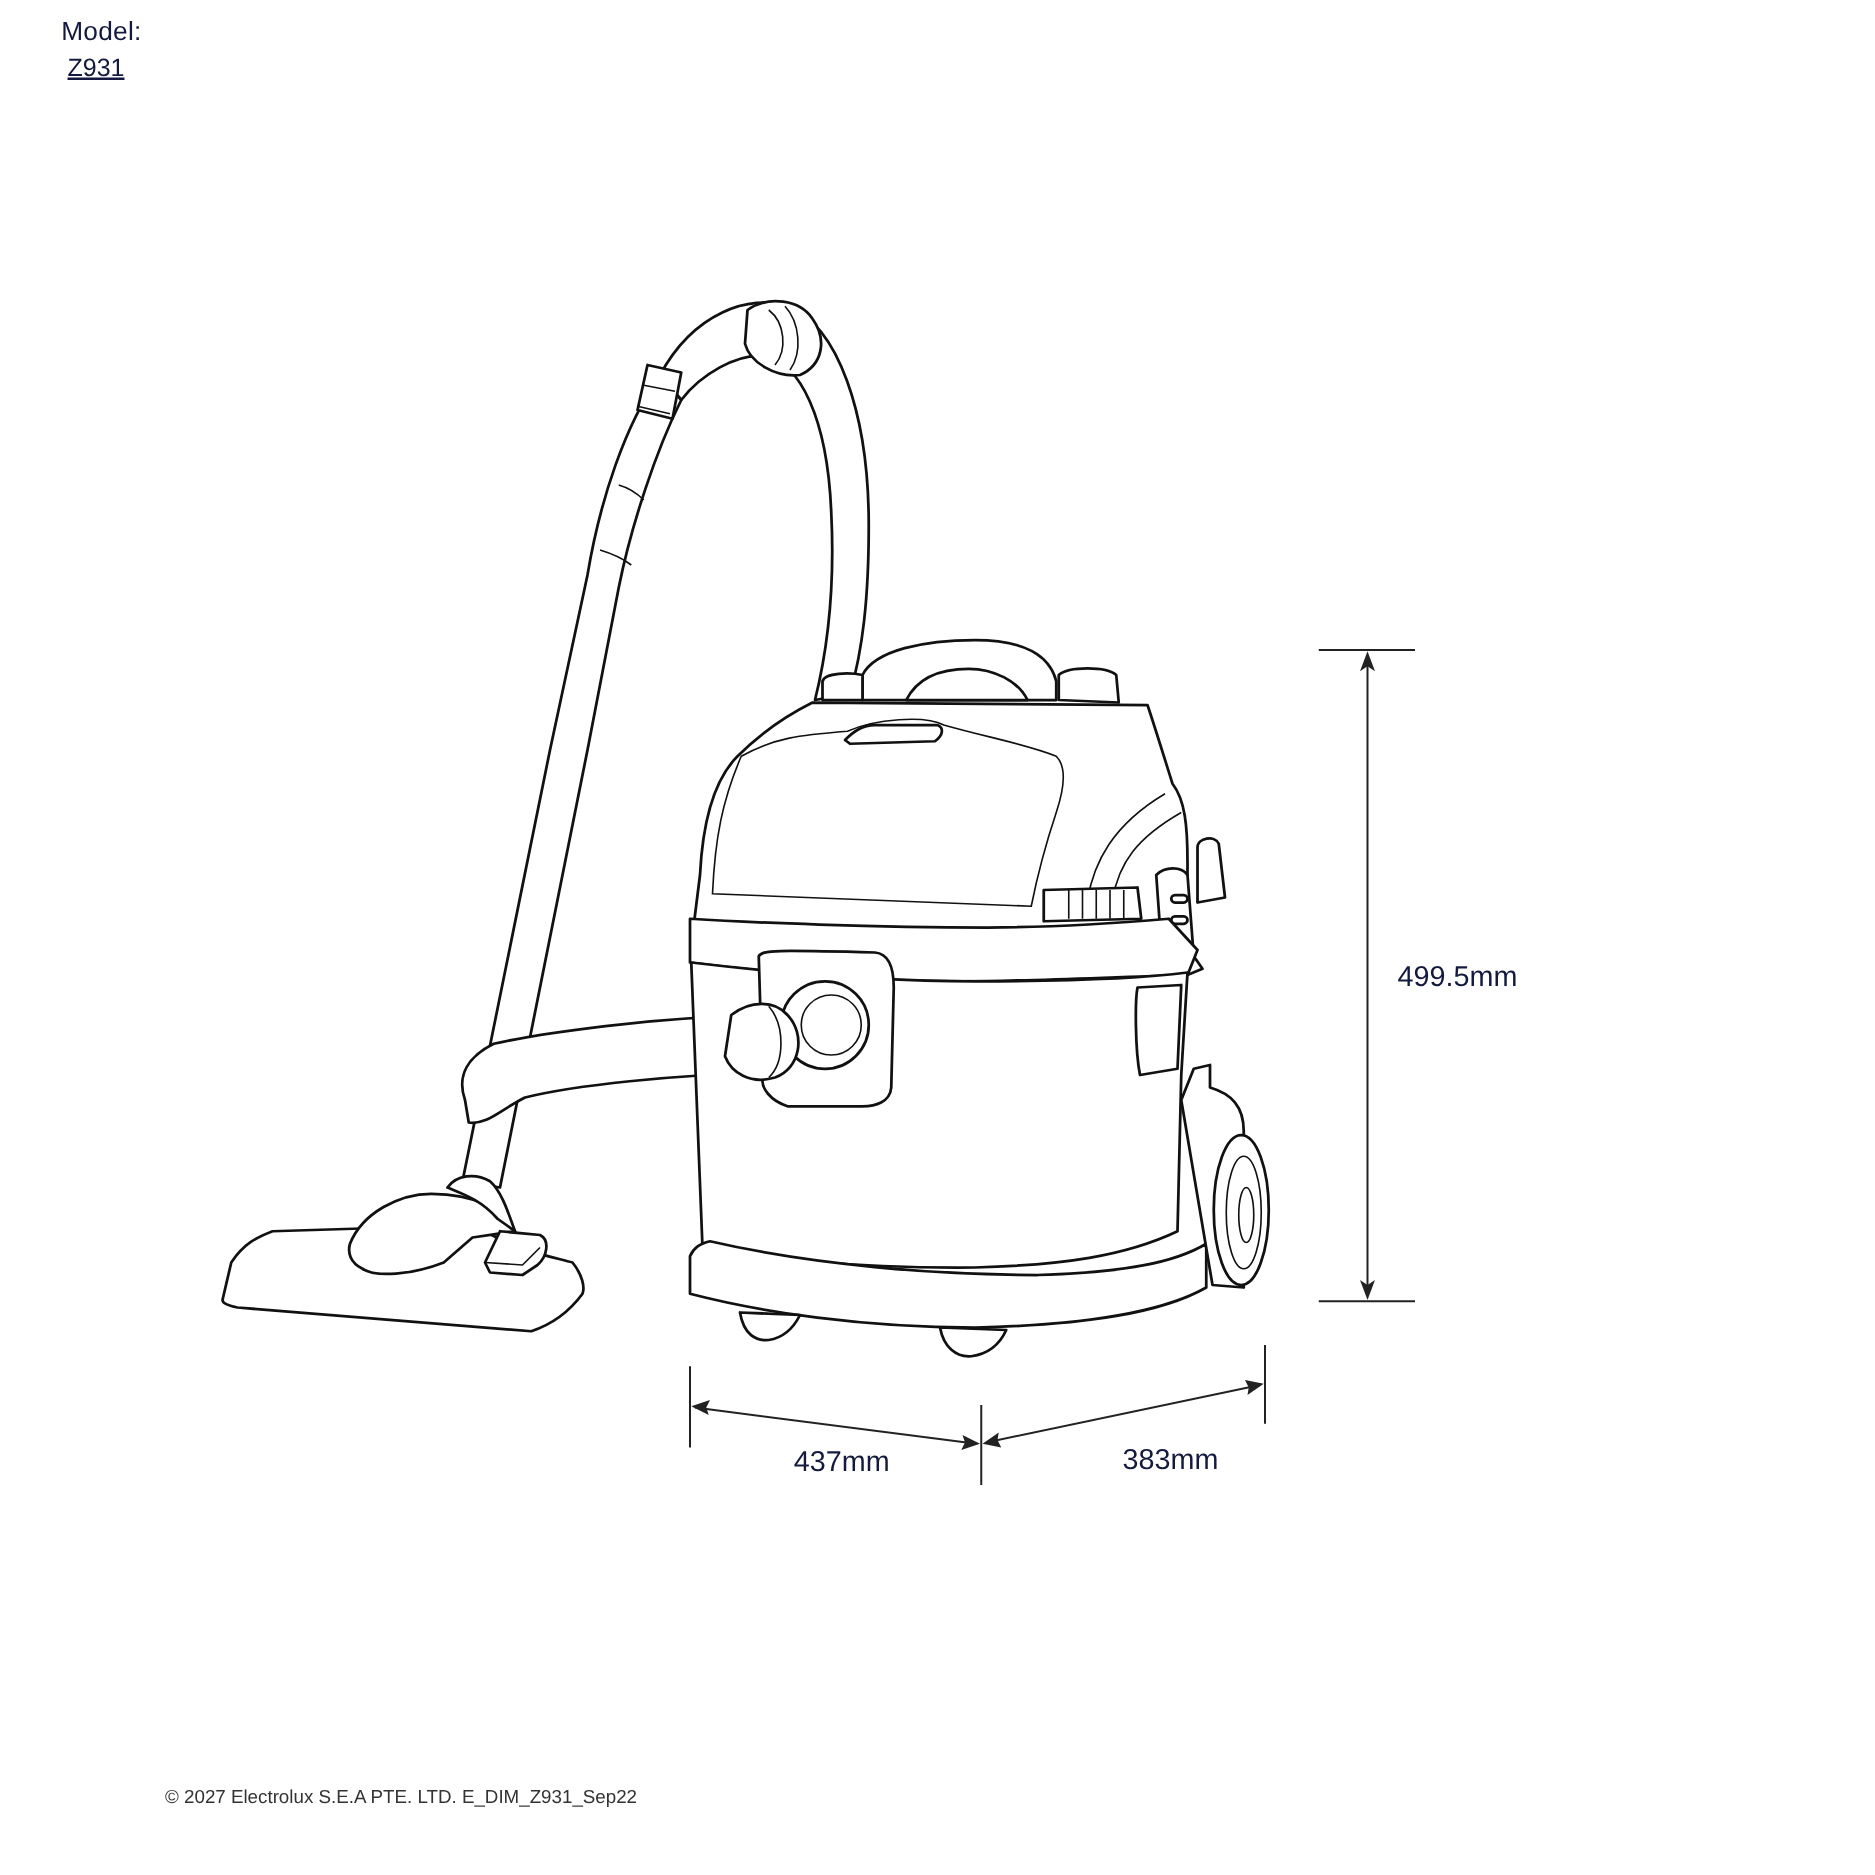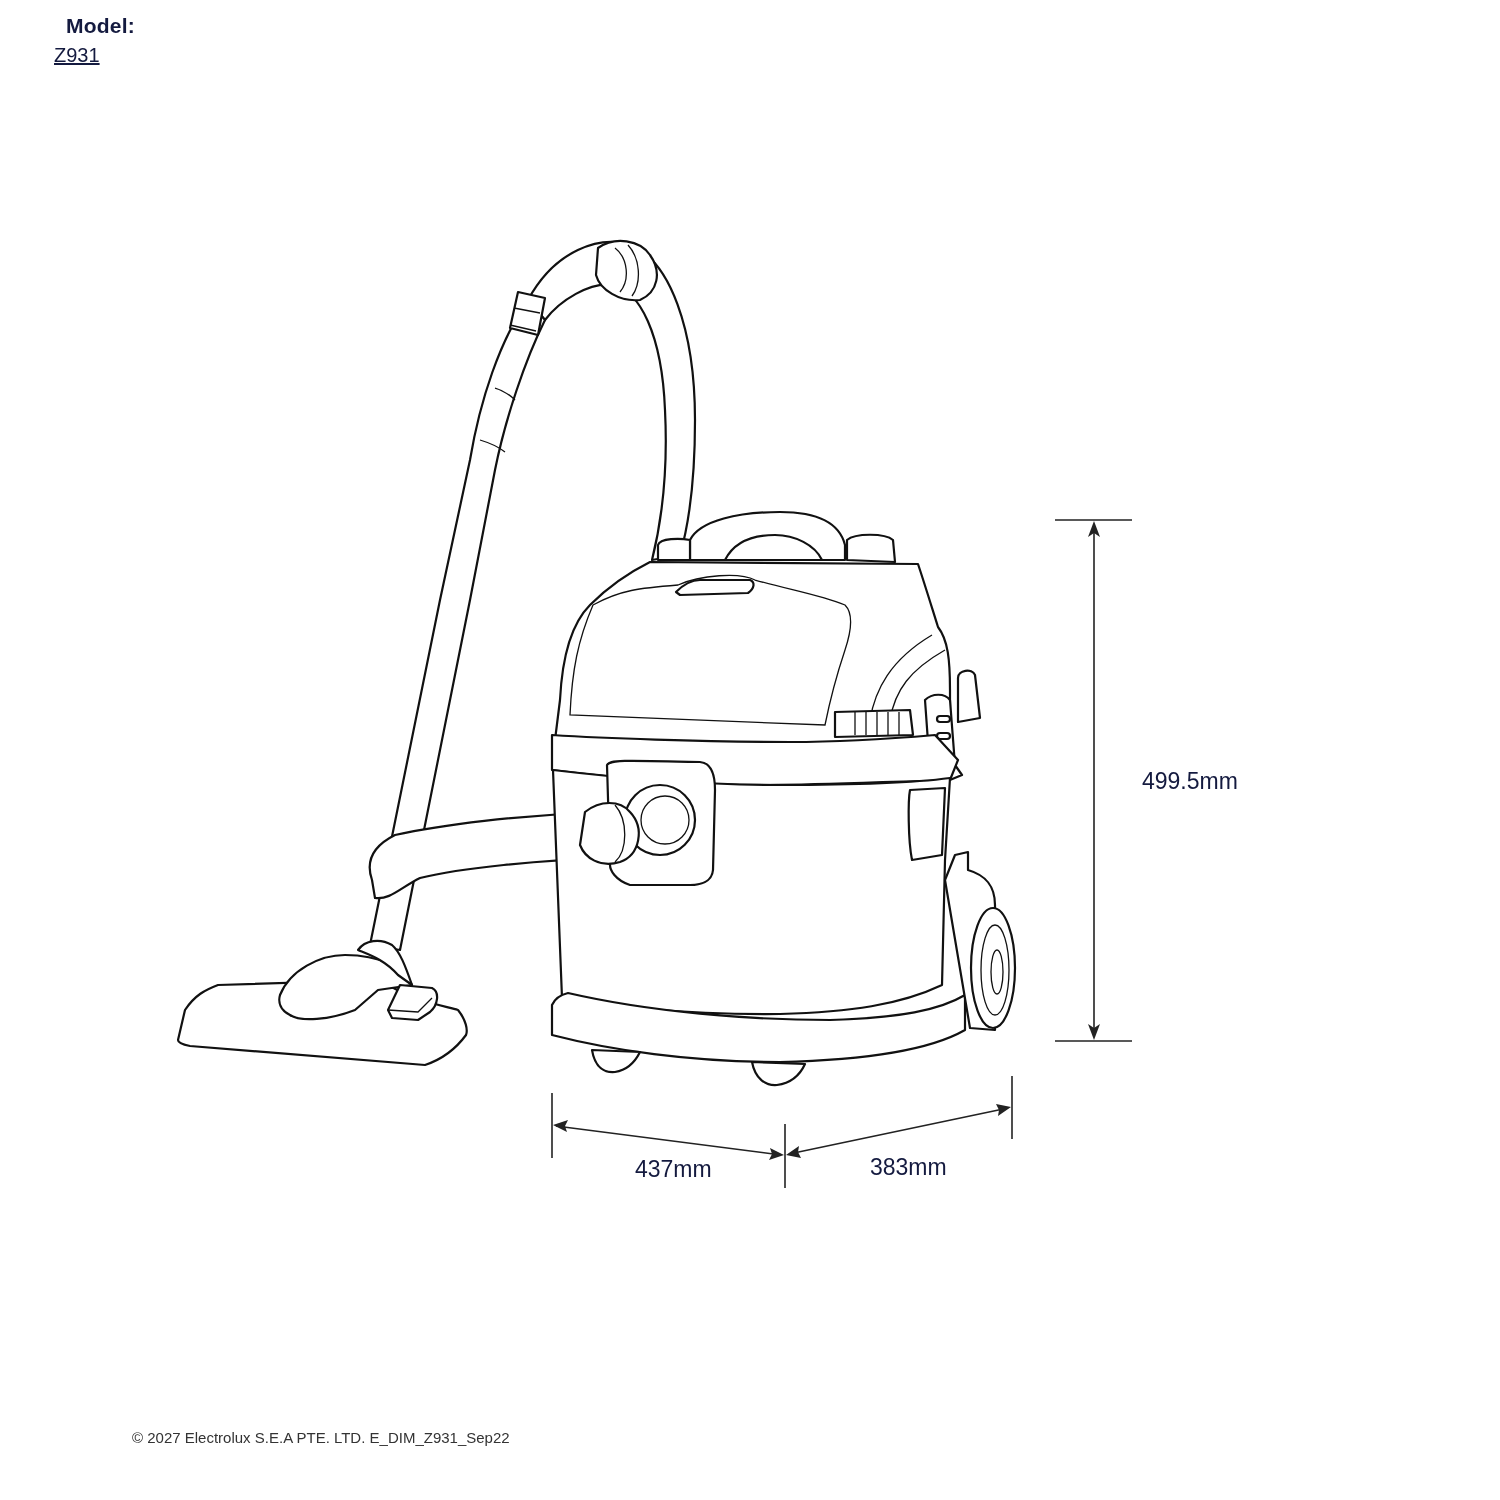--- a/index.html
+++ b/index.html
@@ -1,23 +1,23 @@
 <!DOCTYPE html>
 <html><head>
   <meta charset="utf-8">
   <style>
     html, body { margin: 0; padding: 0; background: #ffffff; }
     body { width: 1500px; height: 1500px; position: relative; overflow: hidden;
            font-family: "Liberation Sans", "DejaVu Sans", sans-serif; color: #141a3f; }
-    .model-label { position: absolute; left: 66px; top: 14px; font-size: 21px; font-weight: bold; color: #141a3f; letter-spacing: 0.2px; }
+    .model-label { position: absolute; left: 49px; top: 14px; font-size: 21px; font-weight: normal; color: #141a3f; letter-spacing: 0.2px; }
     .model-value { position: absolute; left: 54px; top: 44px; font-size: 20px; color: #141a3f; text-decoration: underline; }
     .dim-label { position: absolute; font-size: 23px; color: #141a3f; white-space: nowrap; }
-    .dim-height { left: 1142px; top: 768px; }
+    .dim-height { left: 1118px; top: 768px; }
     .dim-width { left: 611px; top: 1156px; margin-left: 24px; }
-    .dim-depth { left: 870px; top: 1154px; }
+    .dim-depth { left: 898px; top: 1154px; }
     .footer { position: absolute; left: 132px; top: 1429px; font-size: 15px; color: #333333; }
     svg.drawing { position: absolute; left: 0; top: 0; }
     .ln { fill: #ffffff; stroke: #111111; stroke-width: 2.2; stroke-linejoin: round; stroke-linecap: round; }
     .th { fill: none; stroke: #111111; stroke-width: 1.3; }
     .dl { fill: none; stroke: #222222; stroke-width: 1.6; }
     .ah { fill: #222222; stroke: none; }
   </style>
 </head>
 <body>
 

